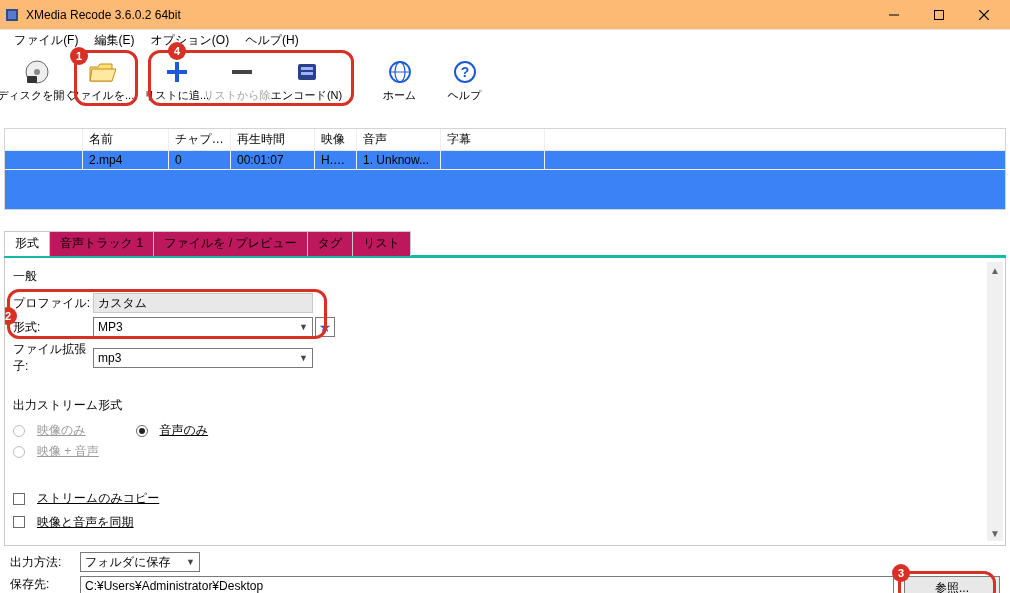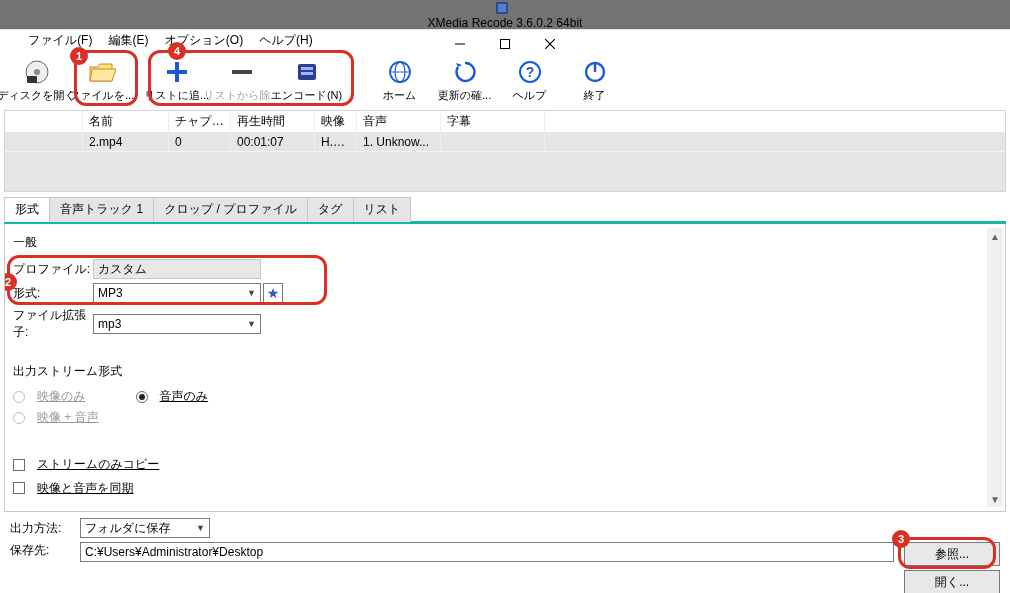--- a/index.html
+++ b/index.html
@@ -1,57 +1,57 @@
 <!DOCTYPE html>
 <html><head>
 <meta charset="utf-8">
 <style>
 * { box-sizing: border-box; margin: 0; padding: 0; font-family: "Meiryo", "Yu Gothic", sans-serif; }
 body { background: #fff; width: 1010px; height: 593px; overflow: hidden; font-size: 12px; }
 
-.titlebar { display: flex; align-items: center; height: 30px; padding: 0 4px; background: #737373; border-bottom: 1px solid #e5e5e5; flex-direction: column; }
+.titlebar { display: flex; align-items: center; height: 30px; padding: 0 4px; background: #fdba74; border-bottom: 1px solid #e5e5e5; }
 .titlebar .app-icon { width: 16px; height: 16px; margin-right: 6px; display: inline-flex; }
 .titlebar .title { flex: 1; font-size: 12px; }
 .titlebar .win-controls { display: flex; gap: 0; }
 .titlebar .win-btn { width: 45px; height: 28px; display: flex; align-items: center; justify-content: center; font-size: 14px; }
 
-.menubar { display: flex; height: 20px; align-items: center; padding: 0 20px; gap: 0; }
+.menubar { display: flex; height: 20px; align-items: center; padding: 0 6px; gap: 0; }
 .menubar .menu-item { padding: 2px 8px; font-size: 12px; cursor: default; }
 
 .toolbar { display: flex; align-items: center; height: 58px; padding: 2px 4px 0 4px; gap: 0; position: relative; }
 .tool-btn { display: flex; flex-direction: column; align-items: center; justify-content: center; width: 65px; height: 54px; font-size: 11px; gap: 2px; white-space: nowrap; }
 .tool-btn .icon { height: 28px; display: flex; align-items: center; justify-content: center; }
 .tool-btn.disabled { color: #a0a0a0; }
 .toolbar .sep { width: 10px; }
 .toolbar .spacer-big { width: 28px; }
 
 .highlight-box { position: absolute; border: 3px solid #d93025; border-radius: 12px; pointer-events: none; z-index: 5; }
 .badge-num { position: absolute; width: 18px; height: 18px; border-radius: 50%; background: #d93025; color: #fff; font-size: 11px; font-weight: bold; display: flex; align-items: center; justify-content: center; z-index: 6; }
 
-.file-grid { border: 1px solid #d4d4d4; margin: 2px 4px; height: 82px; overflow: hidden; background: #e5e5e5; }
+.file-grid { border: 1px solid #d4d4d4; margin: 20px 4px; height: 82px; overflow: hidden; background: #3b82f6; }
 .file-grid .hdr, .file-grid .row { display: flex; font-size: 12px; }
 .file-grid .hdr { background: #fff; border-bottom: 1px solid #e8e8e8; }
 .file-grid .row { border-bottom: 1px solid #f4f4f4; }
 .file-grid .cell { padding: 2px 6px; border-right: 1px solid #eee; overflow: hidden; white-space: nowrap; text-overflow: ellipsis; }
 .file-grid .hdr .cell { font-weight: normal; }
 .c0{width:78px}.c1{width:86px}.c2{width:62px}.c3{width:84px}.c4{width:42px}.c5{width:84px}.c6{width:104px}
 
 .tabstrip { display: flex; margin: 4px 4px 0 4px; border-bottom: 3px solid #14b8a6; font-size: 12px; }
-.tab { padding: 3px 10px; border: 1px solid #c8c8c8; border-bottom: none; margin-right: -1px; background: #e5e5e5; position: relative; top: 1px; }
+.tab { padding: 3px 10px; border: 1px solid #c8c8c8; border-bottom: none; margin-right: -1px; background: #be185d; position: relative; top: 1px; }
 .tab.active { background: #fff; border-bottom: 1px solid #fff; }
 
 .form-panel { border: 1px solid #c8c8c8; border-top: none; margin: 0 4px; padding: 8px 8px 8px 8px; height: 288px; position: relative; overflow: hidden; }
 .form-panel .scrollbar { position: absolute; right: 2px; top: 4px; bottom: 4px; width: 16px; background: #f0f0f0; }
 .form-panel .scrollbar .arrow { position: absolute; left: 0; width: 16px; height: 16px; display: flex; align-items: center; justify-content: center; font-size: 10px; color: #666; }
 .form-panel .scrollbar .up { top: 0; } .form-panel .scrollbar .down { bottom: 0; }
 
 .section-title { font-size: 12px; margin: 2px 0 8px 0; }
 .form-row { display: flex; align-items: center; margin-bottom: 4px; }
 .form-row label { width: 80px; font-size: 12px; }
-.combo { height: 20px; border: 1px solid #7a7a7a; background: #fff; display: flex; align-items: center; padding: 0 4px; justify-content: space-between; font-size: 12px; width: 168px; }
+.combo { height: 20px; border: 1px solid #7a7a7a; background: #fff; display: flex; align-items: center; padding: 0 4px; justify-content: space-between; font-size: 12px; width: 220px; }
 .combo .arrow { font-size: 9px; color: #444; }
 .combo.flat { background: #e8e8e8; border-color: #c8c8c8; }
 .star-btn { width: 20px; height: 20px; margin-left: 2px; border: 1px solid #7a7a7a; display: flex; align-items: center; justify-content: center; color: #2b58c7; font-size: 14px; }
 
 .radio-row { display: flex; align-items: center; gap: 50px; margin: 6px 0 4px 0; font-size: 12px; }
 .radio, .check { display: inline-flex; align-items: center; gap: 12px; text-decoration: underline; }
 .radio .dot { width: 12px; height: 12px; border: 1px solid #6a6a6a; border-radius: 50%; display: inline-flex; align-items: center; justify-content: center; }
 .radio .dot.on::after { content: ""; width: 6px; height: 6px; background: #222; border-radius: 50%; }
 .radio.disabled, .radio.disabled .dot { color: #9a9a9a; border-color: #bdbdbd; }
 .check .box { width: 12px; height: 12px; border: 1px solid #6a6a6a; background: #fff; }
@@ -155,43 +155,25 @@
           <circle cx="12" cy="12" r="10" fill="none" stroke="#1a5ad6" stroke-width="1.8"></circle>
           <ellipse cx="12" cy="12" rx="5" ry="10" fill="none" stroke="#1a5ad6" stroke-width="1.2"></ellipse>
           <line x1="2" y1="12" x2="22" y2="12" stroke="#1a5ad6"></line>
         </svg>
       </span>
     <span>ホーム</span>
   </div>
   <div class="tool-btn">
     <span class="icon">
         <svg width="24" height="24">
-          <path d="M12 3 A9 9 0 1 1 5 7" fill="none" stroke="#1a5ad6" stroke-width="2.4"></path>
-          <path d="M3 3 L5 7 L9 5 Z" fill="#1a5ad6"></path>
-        </svg>
-      </span>
-    <span>更新の確...</span>
-  </div>
-  <div class="tool-btn">
-    <span class="icon">
-        <svg width="24" height="24">
           <circle cx="12" cy="12" r="10" fill="none" stroke="#1a5ad6" stroke-width="2"></circle>
           <text x="12" y="17" text-anchor="middle" font-size="14" fill="#1a5ad6" font-weight="bold">?</text>
         </svg>
       </span>
     <span>ヘルプ</span>
-  </div>
-  <div class="tool-btn">
-    <span class="icon">
-        <svg width="24" height="24">
-          <circle cx="12" cy="12" r="9" fill="none" stroke="#1a5ad6" stroke-width="2.4"></circle>
-          <line x1="12" y1="2" x2="12" y2="12" stroke="#1a5ad6" stroke-width="2.4"></line>
-        </svg>
-      </span>
-    <span>終了</span>
   </div>
 
   <div class="highlight-box" style="left:74px; top:0px; width:64px; height:56px;"></div>
   <div class="badge-num" style="left:70px; top:-3px;">1</div>
   <div class="highlight-box" style="left:148px; top:0px; width:206px; height:56px;"></div>
   <div class="badge-num" style="left:168px; top:-8px;">4</div>
 </div>
 
 <div class="file-grid">
   <div class="hdr">
@@ -210,21 +192,21 @@
     <div class="cell c3">00:01:07</div>
     <div class="cell c4">H.26...</div>
     <div class="cell c5">1. Unknow...</div>
     <div class="cell c6"></div>
   </div>
 </div>
 
 <div class="tabstrip">
   <div class="tab active">形式</div>
   <div class="tab">音声トラック 1</div>
-  <div class="tab">クロップ / プロファイル</div>
+  <div class="tab">ファイルを / プレビュー</div>
   <div class="tab">タグ</div>
   <div class="tab">リスト</div>
 </div>
 
 <div class="form-panel">
   <div class="section-title">一般</div>
 
   <div style="position:relative">
     <div class="form-row">
       <label>プロファイル:</label>
@@ -287,21 +269,21 @@
 
   <div class="scrollbar">
     <div class="arrow up">▲</div>
     <div class="arrow down">▼</div>
   </div>
 </div>
 
 <div class="bottom-panel">
   <div class="form-row">
     <label>出力方法:</label>
-    <div class="combo" style="width:130px">
+    <div class="combo" style="width:120px">
       <span>フォルダに保存</span>
       <span class="arrow">▼</span>
     </div>
   </div>
   <div class="form-row" style="align-items:flex-start; position:relative">
     <label>保存先:</label>
     <input class="save-path" value="C:¥Users¥Administrator¥Desktop" style="">
     <div class="btn-stack">
       <div style="position:relative">
         <div class="btn">参照...</div>

